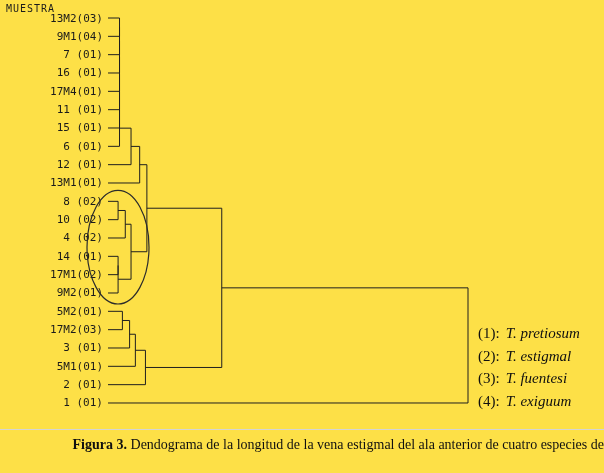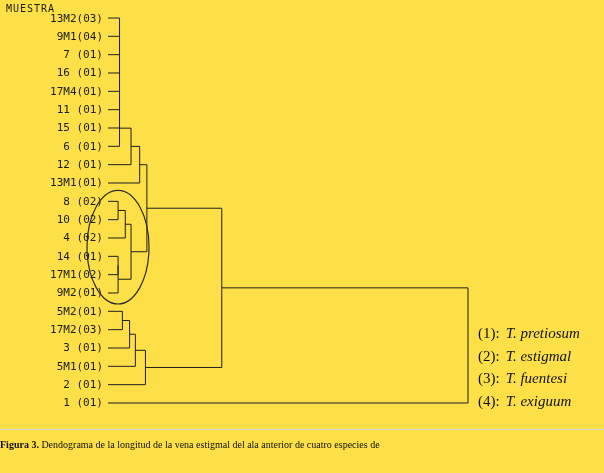--- a/index.html
+++ b/index.html
@@ -33,21 +33,21 @@
   .legend-row { height: 22.5px; line-height: 22.5px; white-space: nowrap; }
   .legend-row .legend-key { margin-right: 6px; }
   .legend-row em { font-style: italic; }
 
   .caption-divider {
     position: absolute; left: 0; top: 429px;
     width: 604px; height: 1px; background: #d4d4d4;
   }
   .caption {
     position: absolute; left: 0; top: 437px; width: 604px;
-    text-align: left; font-size: 10px; line-height: 16px; color: #101010;
+    text-align: right; font-size: 14px; line-height: 16px; color: #101010;
   }
   .caption b { font-weight: bold; }
   .caption em { font-style: italic; }
 </style>
 </head>
 <body>
 
 <div class="page">
 
   <span class="axis-label">MUESTRA</span>

